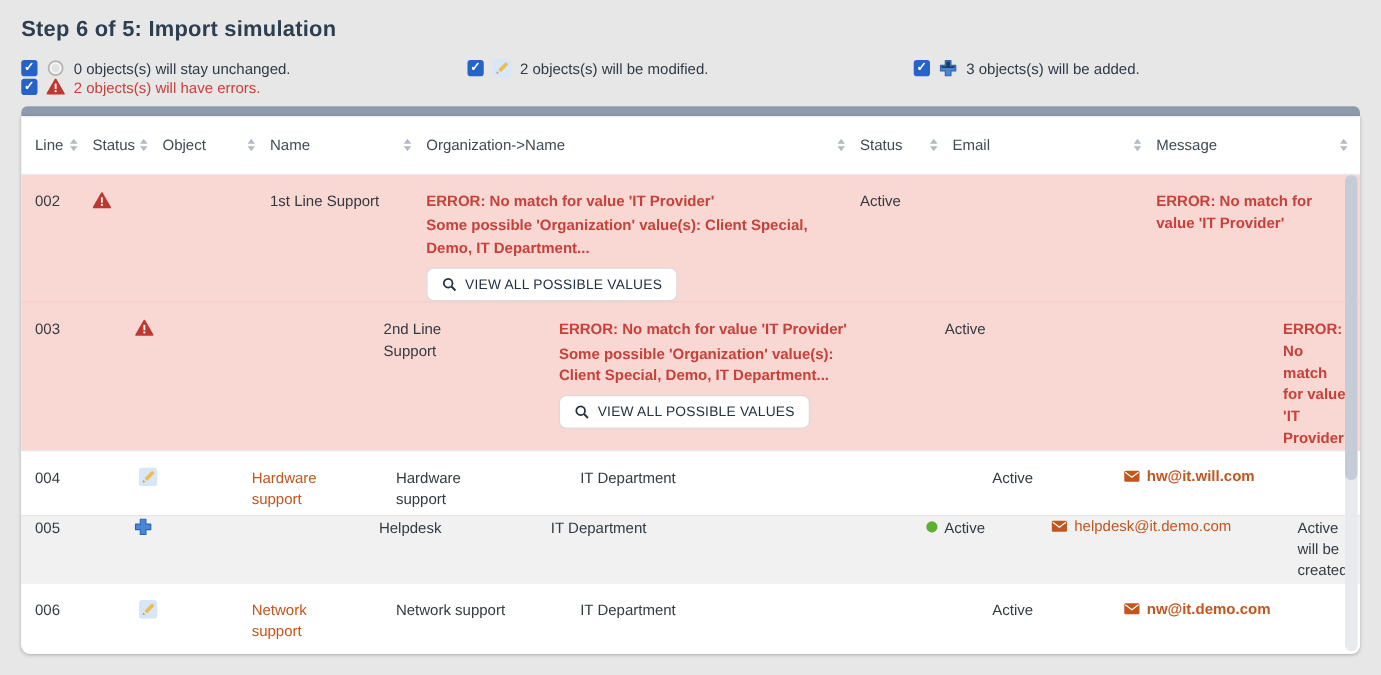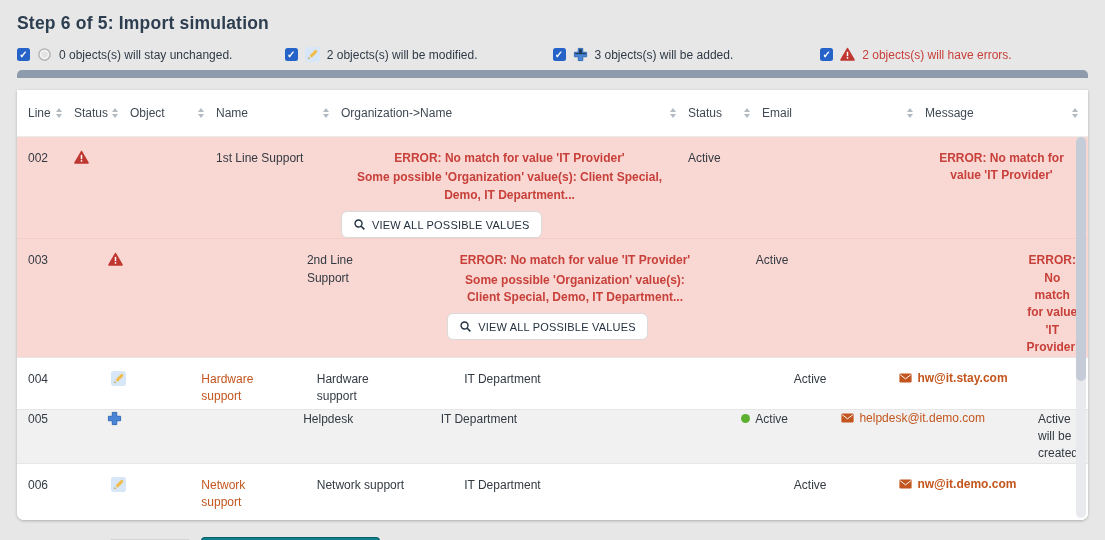--- a/index.html
+++ b/index.html
@@ -8,39 +8,39 @@
     position:relative; width:1105px; height:540px; overflow:hidden;
     background:#e7e7e7; font-family:"Liberation Sans", sans-serif; color:#2f3a46;
   }
   
   .page-title {
     padding:13px 17px 0 17px; font-size:17.5px; font-weight:600; color:#2c3e50;
     letter-spacing:.2px;
   }
   
   .summary-row {
-    margin:13px 17px 0 17px; display:grid; grid-template-columns:repeat(4,1fr);
+    margin:13px 17px 0 17px; display:grid; grid-template-columns:repeat(3,1fr);
     align-items:center;
   }
   .summary-item { display:flex; align-items:center; gap:7px; font-size:12px; color:#2f3a46; }
   .summary-item.error-text { color:#c8403a; }
   .checkbox {
     width:13px; height:13px; background:#2563c9; border-radius:2.5px;
     display:inline-flex; align-items:center; justify-content:center; flex:0 0 auto;
     cursor:pointer;
   }
   .checkbox::after { content:"✓"; color:#fff; font-size:10px; font-weight:bold; line-height:1; }
   .sicon { width:15px; height:15px; flex:0 0 auto; display:inline-block; }
   
   .hscrollbar {
     margin:8px 17px 0 17px; height:8px; background:#8e9bac; border-radius:5px 5px 0 0;
   }
   
   .table-wrap {
-    position:relative; margin:12px 17px; background:#fff;
+    position:relative; margin:0 17px; background:#fff;
     border-radius:0 0 7px 7px; box-shadow:0 1px 3px rgba(0,0,0,.25);
   }
   .thead { display:flex; padding-left:11px; height:47px; border-bottom:1px solid #ececec; }
   .th {
     display:flex; align-items:center; justify-content:space-between;
     font-size:12px; color:#404a55; padding-right:10px;
   }
   .sort-icon { display:inline-flex; flex-direction:column; gap:2px; cursor:pointer; padding:2px; }
   .sort-icon i { display:block; width:0; height:0; border-left:3.5px solid transparent; border-right:3.5px solid transparent; }
   .sort-icon .up { border-bottom:4px solid #b3bac2; }
@@ -55,21 +55,21 @@
   .col-msg     { flex:1; padding-right:8px; }
   .row { display:flex; padding-left:11px; font-size:12px; }
   .row > div { padding-top:13px; padding-right:10px; }
   .row + .row { border-top:1px solid #e6e6e6;gap:43px; }
   .row.error-row { background:#f9d7d3; min-height:97px; }
   .row.error-row + .row.error-row { border-top-color:#f5cdc8; }
   .row.white-row { background:#fff; min-height:52px; }
   .row.alt-row { background:#f1f1f1; min-height:38px; padding-top:0; }
   .row.alt-row > div { padding-top:1px; }
   .row.last-row { min-height:57px; border-bottom-left-radius:7px; border-bottom-right-radius:7px; }
-  .err-strong { color:#c8403a; font-weight:700; line-height:1.45;text-align:center; }
+  .err-strong { color:#c8403a; font-weight:700; line-height:1.45; }
   .org-hint { margin-top:2px; }
   .values-btn {
     margin-top:7px; display:inline-flex; align-items:center; gap:6px;
     background:#fff; border:1px solid #dadada; border-radius:6px;
     padding:6px 11px; font-size:11px; color:#25313f; cursor:pointer;
     font-family:"Liberation Sans", sans-serif; letter-spacing:.2px;justify-content:flex-end;
   }
   .obj-link { color:#c3561e; cursor:pointer; line-height:1.45; }
   .email-link { color:#c3561e; display:inline-flex; align-items:center; gap:5px; cursor:pointer; }
   .email-link.strong { font-weight:700; }
@@ -271,21 +271,21 @@
       <div class="col-object"><span class="obj-link">Hardware support</span></div>
       <div class="col-name cell-dark">Hardware support</div>
       <div class="col-org cell-dark">IT Department</div>
       <div class="col-status2 cell-dark">Active</div>
       <div class="col-email">
         <span class="email-link strong">
           <svg width="13" height="10" viewBox="0 0 16 12">
               <rect x="0.5" y="0.5" width="15" height="11" rx="1.5" fill="#c3561e"></rect>
               <path d="M1.5 2 L8 7 L14.5 2" stroke="#fff" stroke-width="1.2" fill="none"></path>
             </svg>
-          <span>hw@it.stay.com</span>
+          <span>hw@it.will.com</span>
         </span>
       </div>
       <div class="col-msg cell-dark"></div>
     </div>
 
     <div class="row alt-row">
       <div class="col-line cell-dark">005</div>
       <div class="col-status">
         <svg class="sicon" viewBox="0 0 16 16">
             <path d="M5.6 1.5 h4.8 v4.1 h4.1 v4.8 h-4.1 v4.1 H5.6 v-4.1 H1.5 V5.6 h4.1 Z" fill="#4a86d8" stroke="#2f66b3" stroke-width="1" stroke-linejoin="round"></path>

